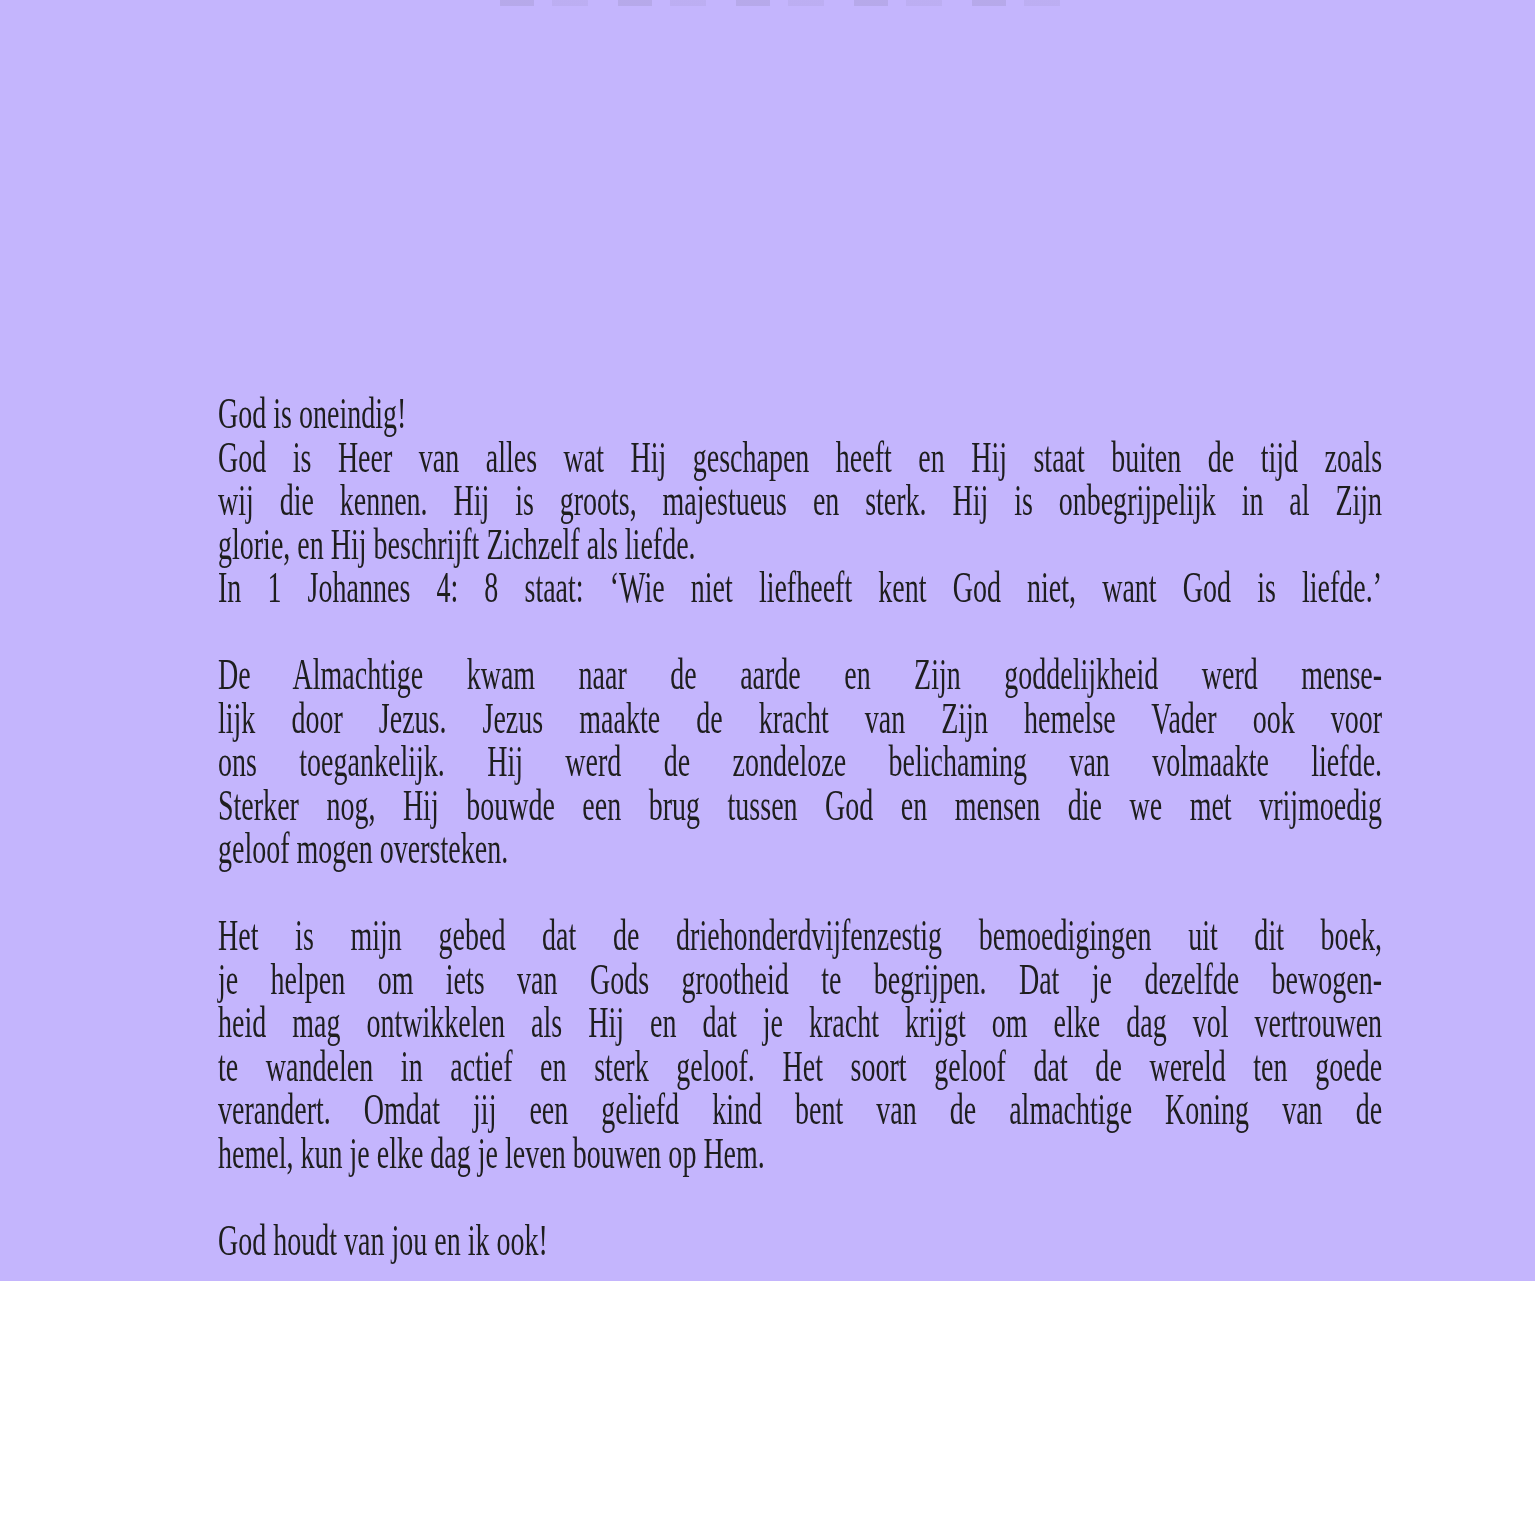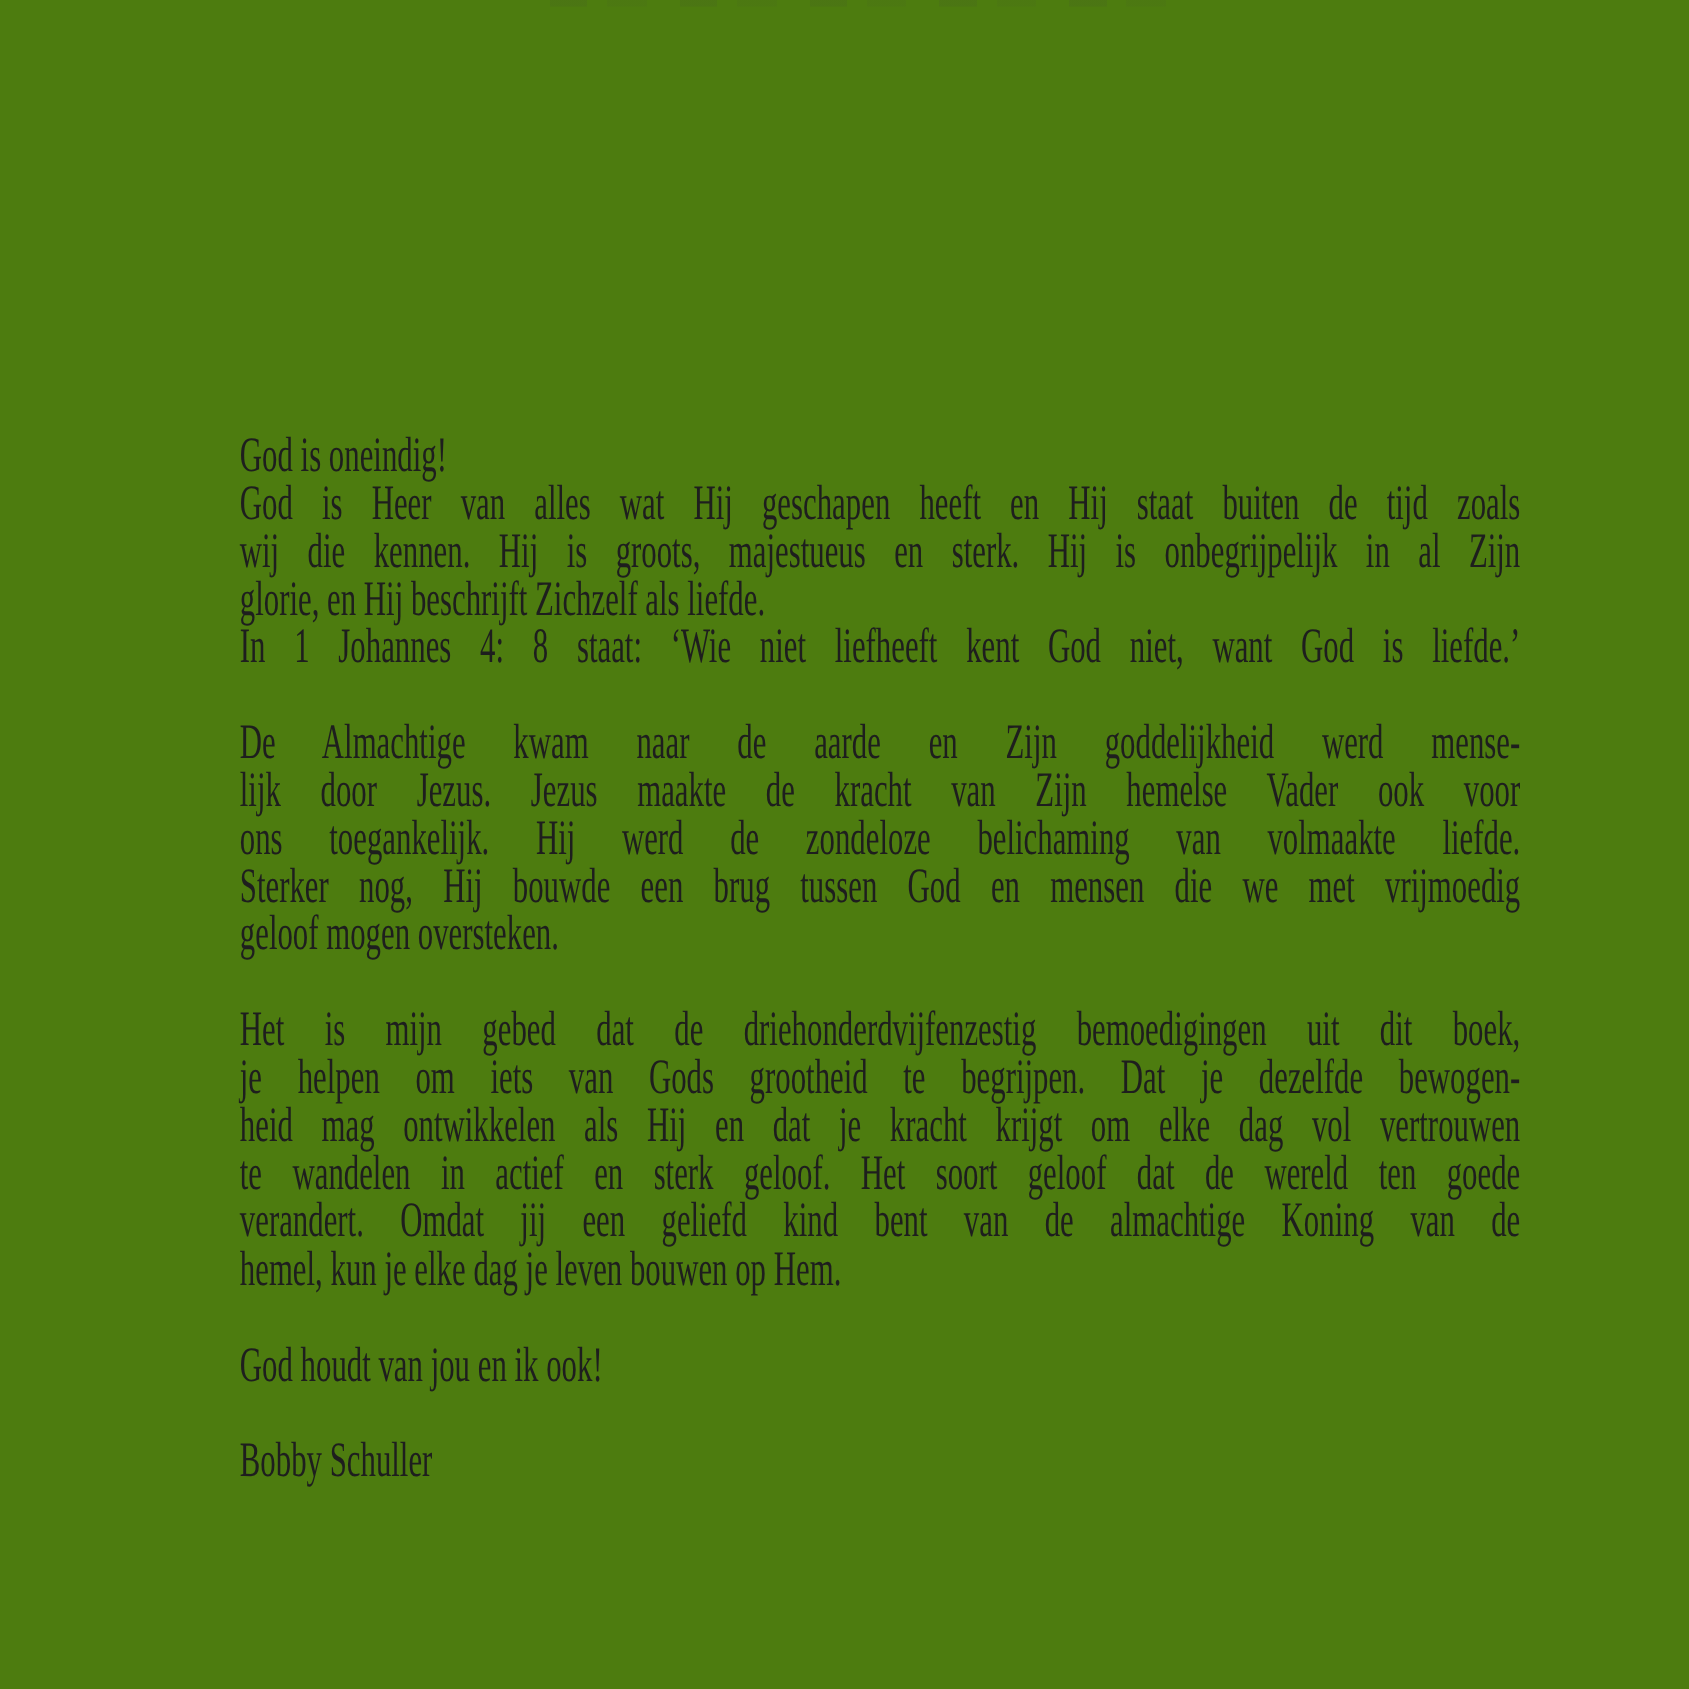--- a/index.html
+++ b/index.html
@@ -3,22 +3,22 @@
 <meta charset="utf-8">
 <style>
   html, body {
     margin: 0;
     padding: 0;
     background: #ffffff;
   }
   .page {
     position: relative;
     width: 1535px;
-    height: 1535px;
-    background: #4d7c0f;
+    height: 1281px;
+    background: #c4b5fd;
     overflow: hidden;
     font-family: "Liberation Serif", serif;
   }
   
   .top-remnant {
     position: absolute;
     left: 500px;
     top: 0;
     width: 566px;
     height: 6px;

